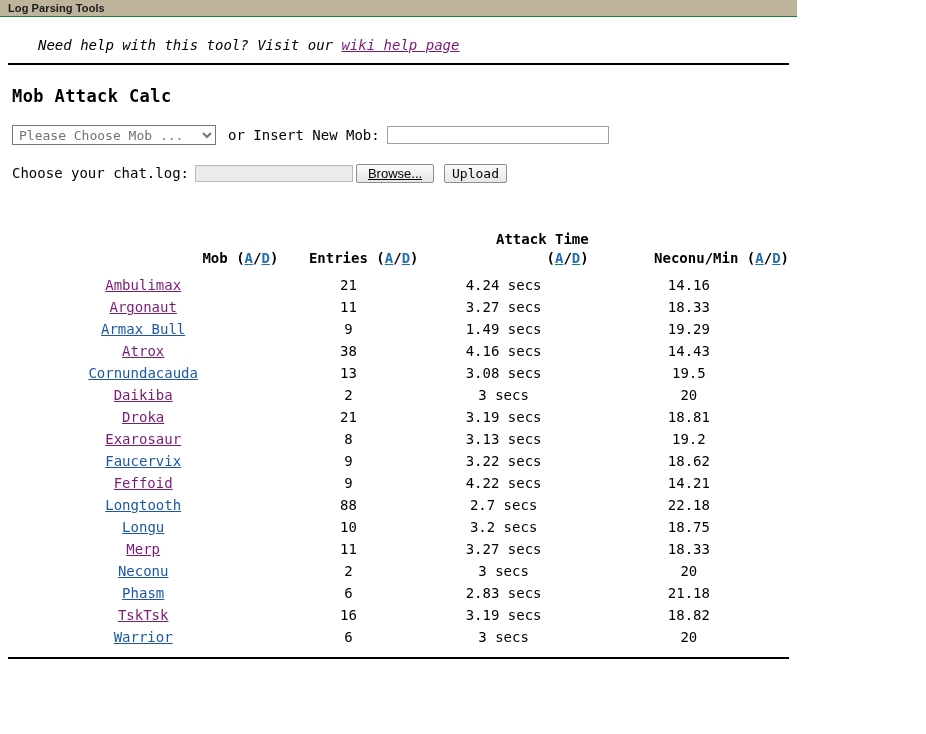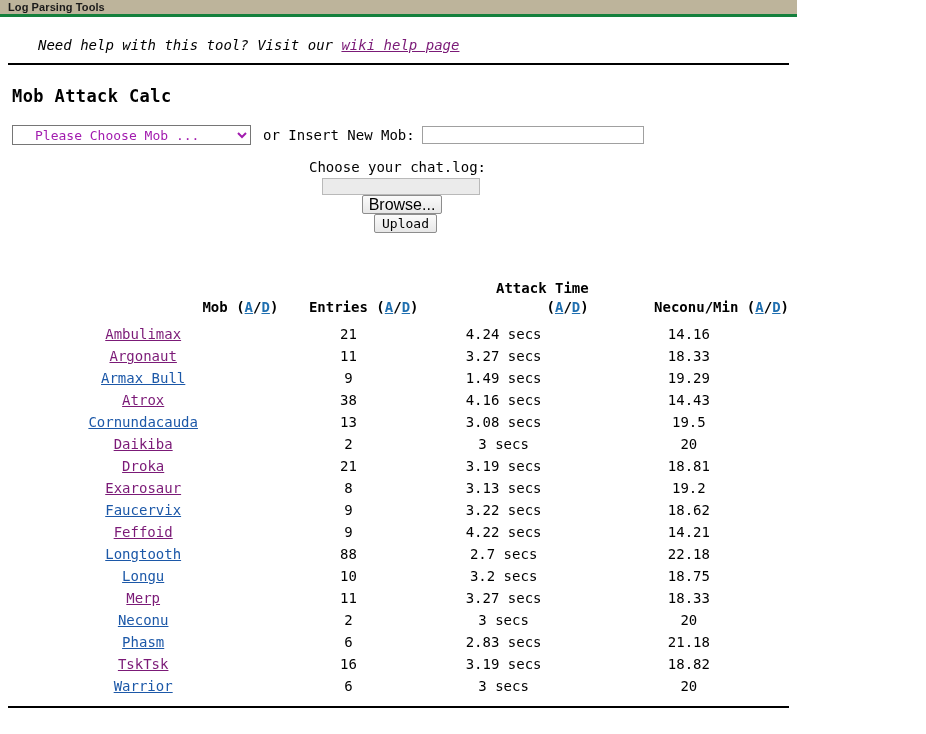--- a/index.html
+++ b/index.html
@@ -14,21 +14,21 @@
     font-family: "DejaVu Sans Mono", "Liberation Mono", monospace;
     font-size: 13px;
     color: #000000;
   }
 
   
   #titlebar {
     width: 797px;
     height: 17px;
     background: #bdb49b;
-    border-bottom: 3px solid #15803d;
+    border-bottom: 1px solid #15803d;
     display: flex;
     align-items: center;
     box-sizing: border-box;
   }
   #titlebar .title-text {
     font-family: "Liberation Sans", sans-serif;
     font-size: 11px;
     font-weight: bold;
     color: #1a1a1a;
     padding-left: 8px;
@@ -78,31 +78,31 @@
   .form-area {
     margin-top: 18px;
     padding-left: 4px;
   }
   .form-row {
     display: flex;
     align-items: center;
     white-space: nowrap;
     line-height: 22px;
   }
-  .form-row + .form-row { margin-top: 10px; flex-direction: column; }
+  .form-row + .form-row { margin-top: 16px; }
 
   select.mob-select {
-    width: 239px;
+    width: 204px;
     height: 20px;
     font-family: "DejaVu Sans Mono", "Liberation Mono", monospace;
     font-size: 13px;
     border: 1px solid #767676;
     background: #ffffff;
-    color: #a21caf;
-    padding: 0 18px;
+    color: #737373;
+    padding: 0 2px;
     box-sizing: border-box;
     border-radius: 0;
   }
 
   .lbl {
     font-family: "DejaVu Sans Mono", "Liberation Mono", monospace;
     font-size: 14px;
     color: #000;
   }
   .lbl.or-label { margin: 0 7px 0 12px; }
@@ -125,28 +125,29 @@
     border: 1px solid #b9b9b9;
     background: #ebebeb;
     box-sizing: border-box;
   }
 
   button.browse-btn {
     margin-left: 3px;
     height: 19px;
     min-width: 78px;
     font-family: "Liberation Sans", sans-serif;
-    font-size: 16px;
+    font-size: 13px;
     color: #000;
     background: linear-gradient(#fbfbfb, #e7e7e7);
     border: 1px solid #8d8d8d;
     border-radius: 2px;
     padding: 0 6px;
     line-height: 17px;
     cursor: default;
+    text-decoration: underline;
   }
   button.upload-btn {
     margin-left: 10px;
     height: 19px;
     font-family: "DejaVu Sans Mono", "Liberation Mono", monospace;
     font-size: 13px;
     color: #000;
     background: linear-gradient(#fbfbfb, #e7e7e7);
     border: 1px solid #8d8d8d;
     border-radius: 2px;

